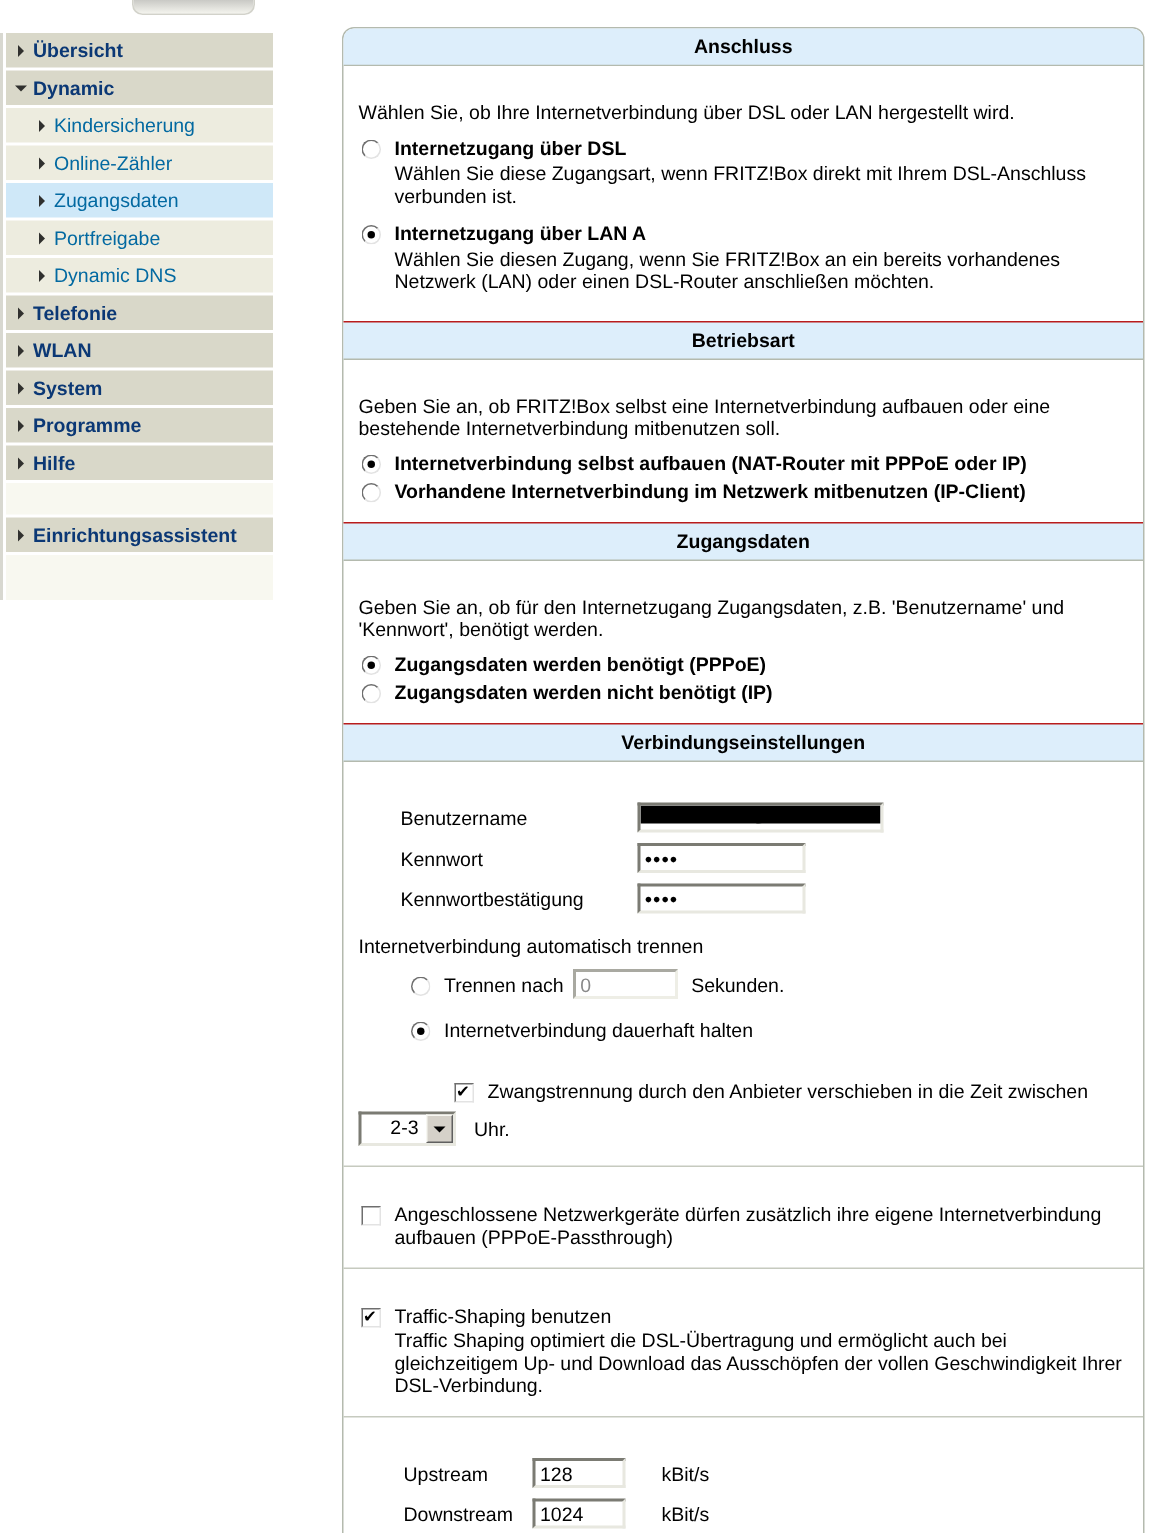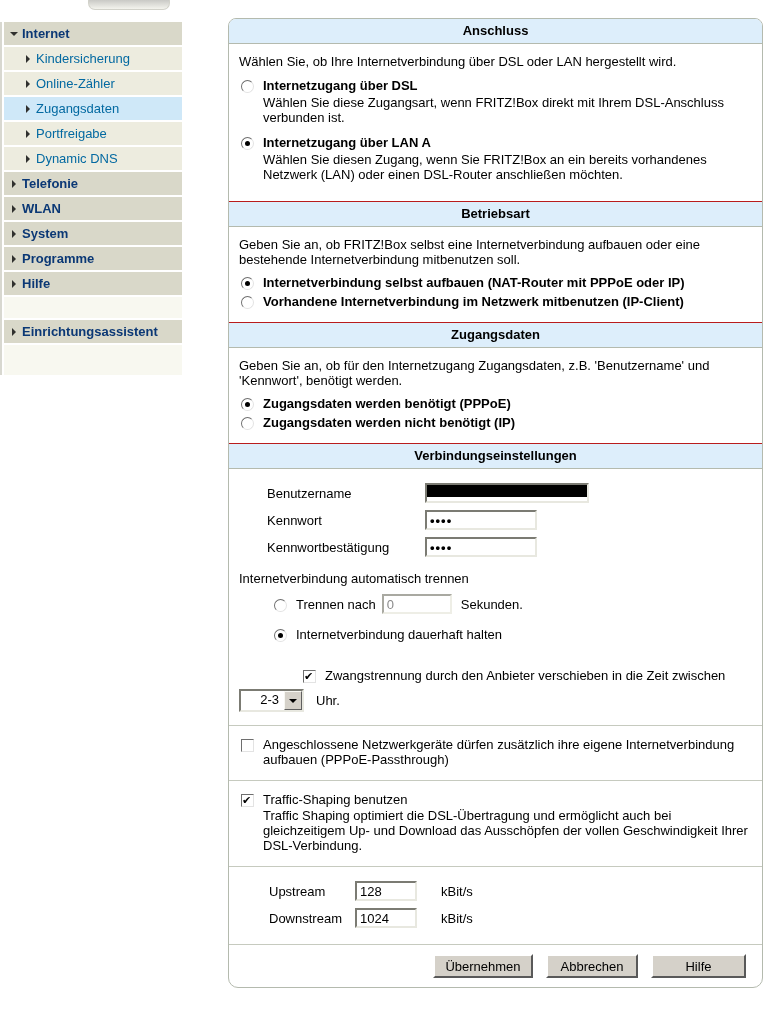--- a/index.html
+++ b/index.html
@@ -28,21 +28,21 @@
   .sb-item.selected{background:#cfe8f8;}
   .sb-spacer{height:21px;margin:0 0 2px 2px;width:178px;background:#f8f8f0;}
   .sb-tail{height:30px;margin-left:2px;width:178px;background:#f8f8f0;}
   
   .panel{position:absolute;left:228px;top:18px;width:533px;background:#fff;
     border:1px solid #b4baae;border-radius:8px 8px 10px 10px;}
   .sec-header{background:#ddeefb;text-align:center;font-weight:bold;
     padding:4px 0 5px;border-bottom:1px solid #b4baae;}
   .sec-header.first{border-radius:7px 7px 0 0;}
   .sec-header.mid{border-top:1px solid #b91c1c;}
-  .sec-body{padding:7px 10px 9px;}
+  .sec-body{padding:20px 10px 9px;}
   .intro{margin:3px 0 8px;}
   .opt{display:flex;align-items:flex-start;margin:9px 0 10px;}
   .opt.tight{margin:3px 0 4px;}
   .opt-label{font-weight:bold;}
   .opt-desc{font-weight:normal;margin-top:2px;}
   
   .radio{width:11px;height:11px;border-radius:50%;flex:none;background:#fff;
     border:1px solid;border-color:#6e6e6e #e3e3e3 #e3e3e3 #6e6e6e;
     margin:2px 9px 0 2px;position:relative;cursor:pointer;}
   .radio.checked::after{content:"";position:absolute;left:3px;top:3px;width:5px;height:5px;
@@ -87,23 +87,27 @@
     height:24px;font:13px "Liberation Sans",sans-serif;text-align:center;line-height:20px;
     box-sizing:border-box;cursor:pointer;color:#000;}
   .w1{width:100px}.w2{width:92px}.w3{width:95px}
 </style>
 </head>
 <body>
 
 <div class="logo-stub"></div>
 
 <div class="sidebar">
+  <div class="sb-item">
+    <span class="tri"></span>
+    <span class="lbl">Übersicht</span>
+  </div>
   <div class="sb-item expanded">
     <span class="tri"></span>
-    <span class="lbl">Internet</span>
+    <span class="lbl">Dynamic</span>
   </div>
   <div class="sb-item sub">
     <span class="tri"></span>
     <span class="lbl">Kindersicherung</span>
   </div>
   <div class="sb-item sub">
     <span class="tri"></span>
     <span class="lbl">Online-Zähler</span>
   </div>
   <div class="sb-item sub selected">

